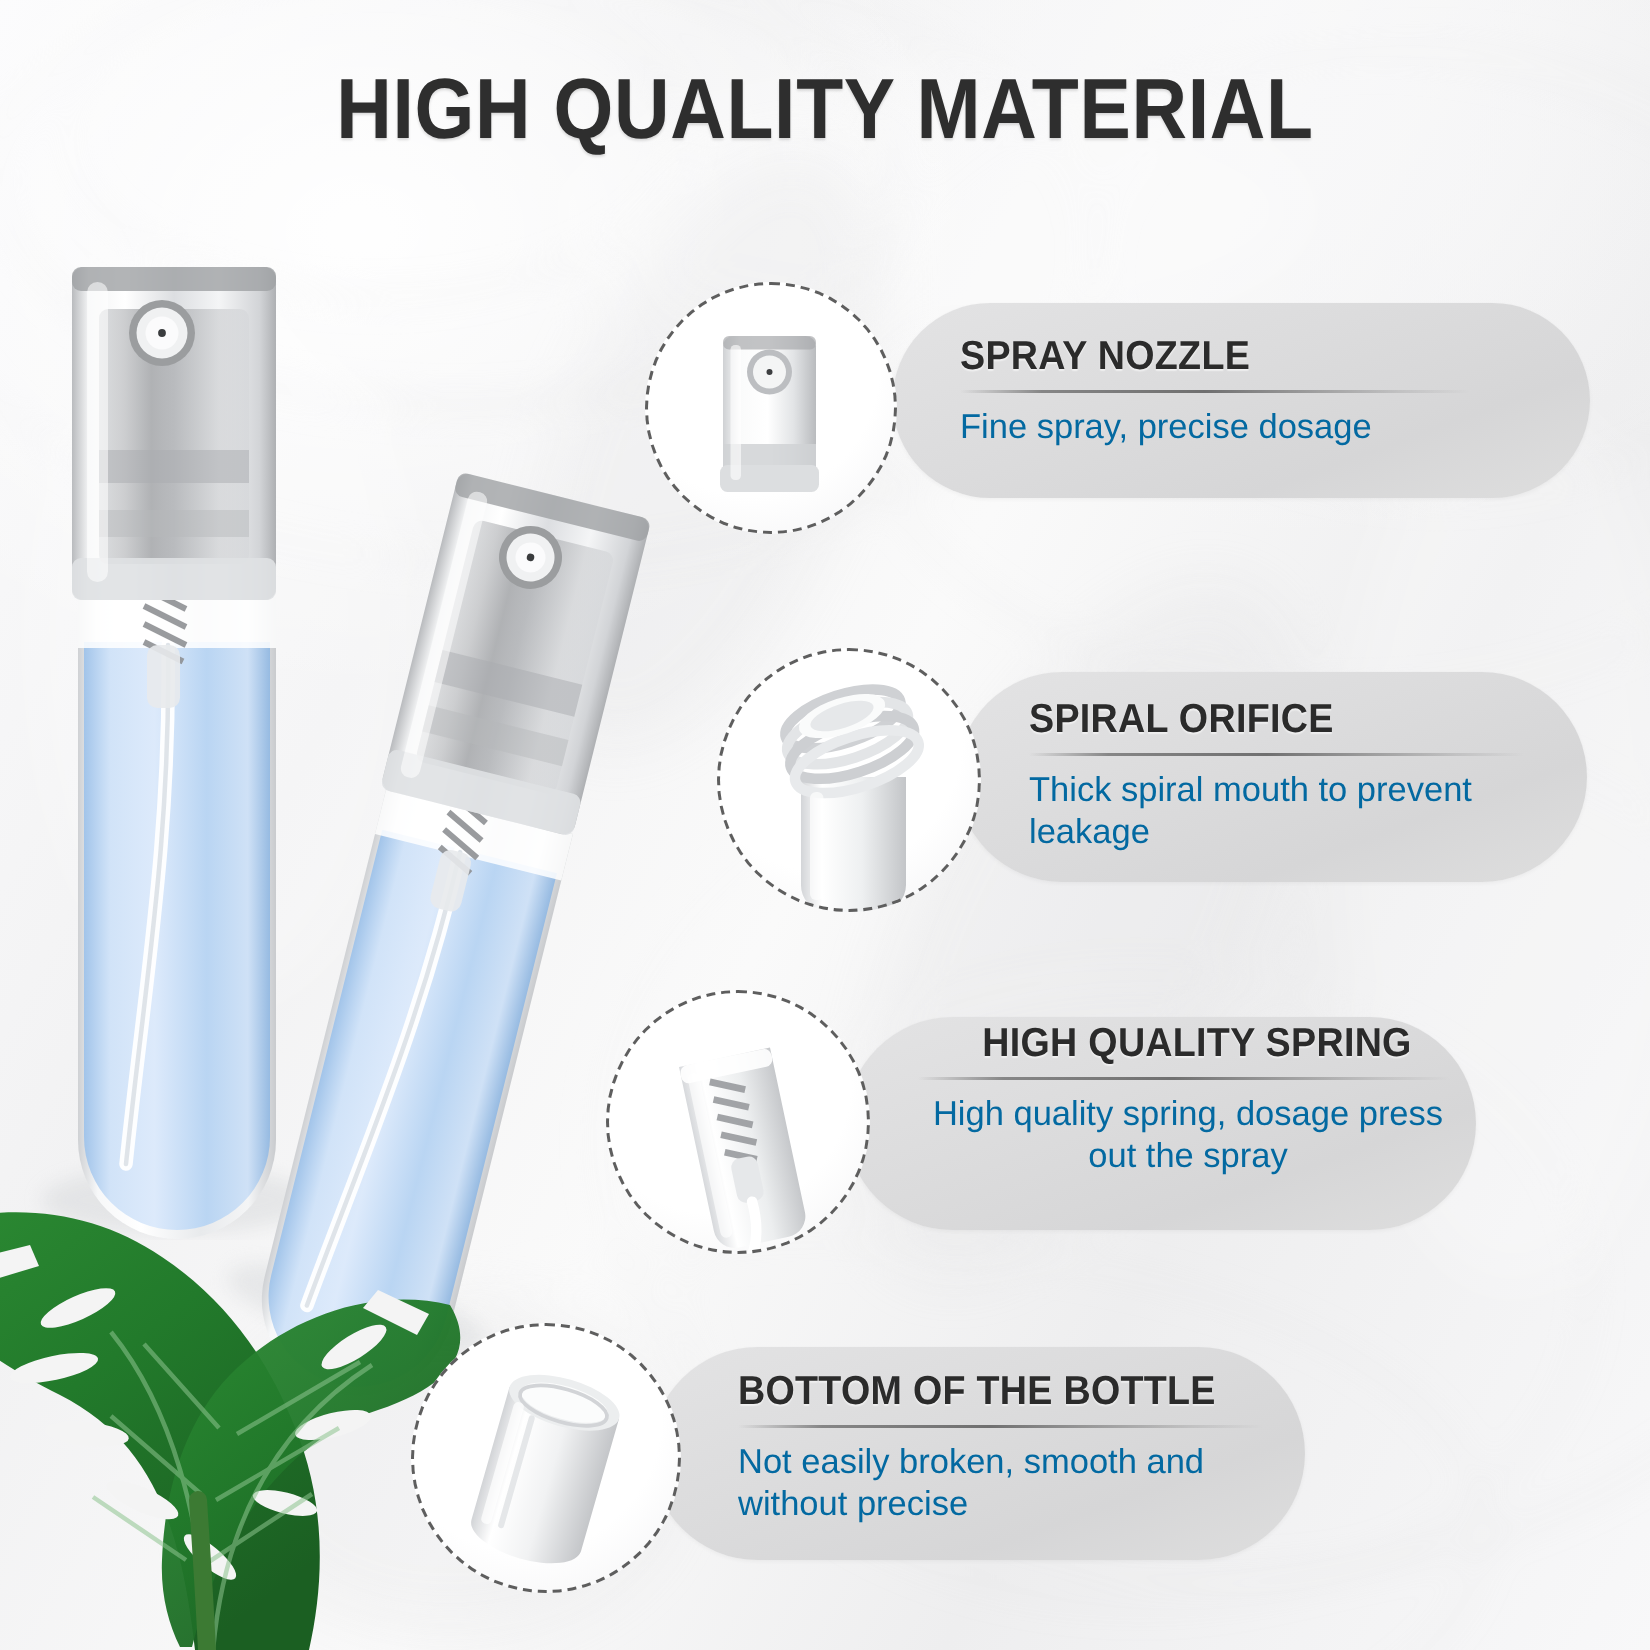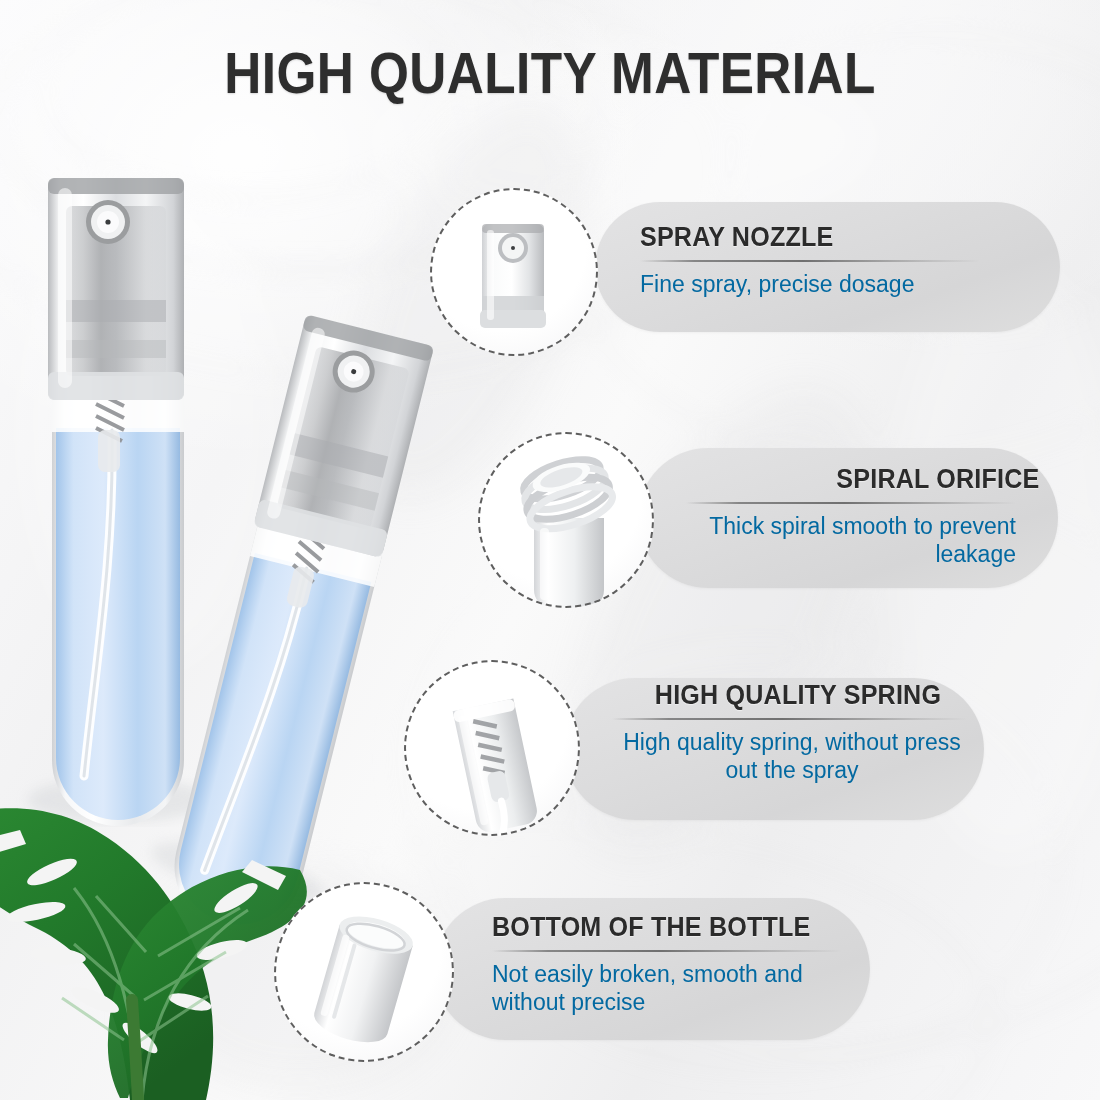--- a/index.html
+++ b/index.html
@@ -270,24 +270,24 @@
       </svg>
     </div>
     <div class="dash"></div>
   </div>
 </div>
 
 <div class="row" style="left:478px; top:432px; width:580px; height:180px;">
 
   <div class="pill" style="left:160px; top:16px; width:420px; height:140px;"></div>
 
-  <div class="pill-txt" style="left:208px; top:32px; width:380px;text-align:right;">
+  <div class="pill-txt" style="left:208px; top:32px; width:380px;">
     <div class="head" style="font-size:27px;">SPIRAL ORIFICE</div>
     <div class="rule" style="width:330px;"></div>
-    <div class="body-txt" style="font-size:23px; width:330px;">Thick spiral smooth to prevent leakage</div>
+    <div class="body-txt" style="font-size:23px; width:330px;">Thick spiral mouth to prevent leakage</div>
   </div>
 
   <div class="bubble" style="left:0; top:0; width:176px; height:176px;">
     <div class="disc"></div>
     <div class="photo">
       <svg viewBox="0 0 176 176">
         <defs>
           <linearGradient id="s1" x1="0" y1="0" x2="1" y2="0">
             <stop offset="0%" stop-color="#d3d5d8"></stop>
               <stop offset="20%" stop-color="#ffffff"></stop>
@@ -311,21 +311,21 @@
   </div>
 </div>
 
 <div class="row" style="left:404px; top:660px; width:620px; height:185px;">
 
   <div class="pill" style="left:160px; top:18px; width:420px; height:142px;"></div>
 
   <div class="pill-txt" style="left:208px; top:20px; width:400px;text-align:center;">
     <div class="head" style="font-size:27px;">HIGH QUALITY SPRING</div>
     <div class="rule" style="width:355px;"></div>
-    <div class="body-txt" style="font-size:23px; width:360px;">High quality spring, without press out the spray</div>
+    <div class="body-txt" style="font-size:23px; width:360px;">High quality spring, dosage press out the spray</div>
   </div>
 
   <div class="bubble" style="left:0; top:0; width:176px; height:176px;">
     <div class="disc"></div>
     <div class="photo">
       <svg viewBox="0 0 176 176">
         <defs>
           <linearGradient id="g3" x1="0" y1="0" x2="1" y2="0">
             <stop offset="0%" stop-color="#d7d9dc"></stop>
               <stop offset="22%" stop-color="#ffffff"></stop>

